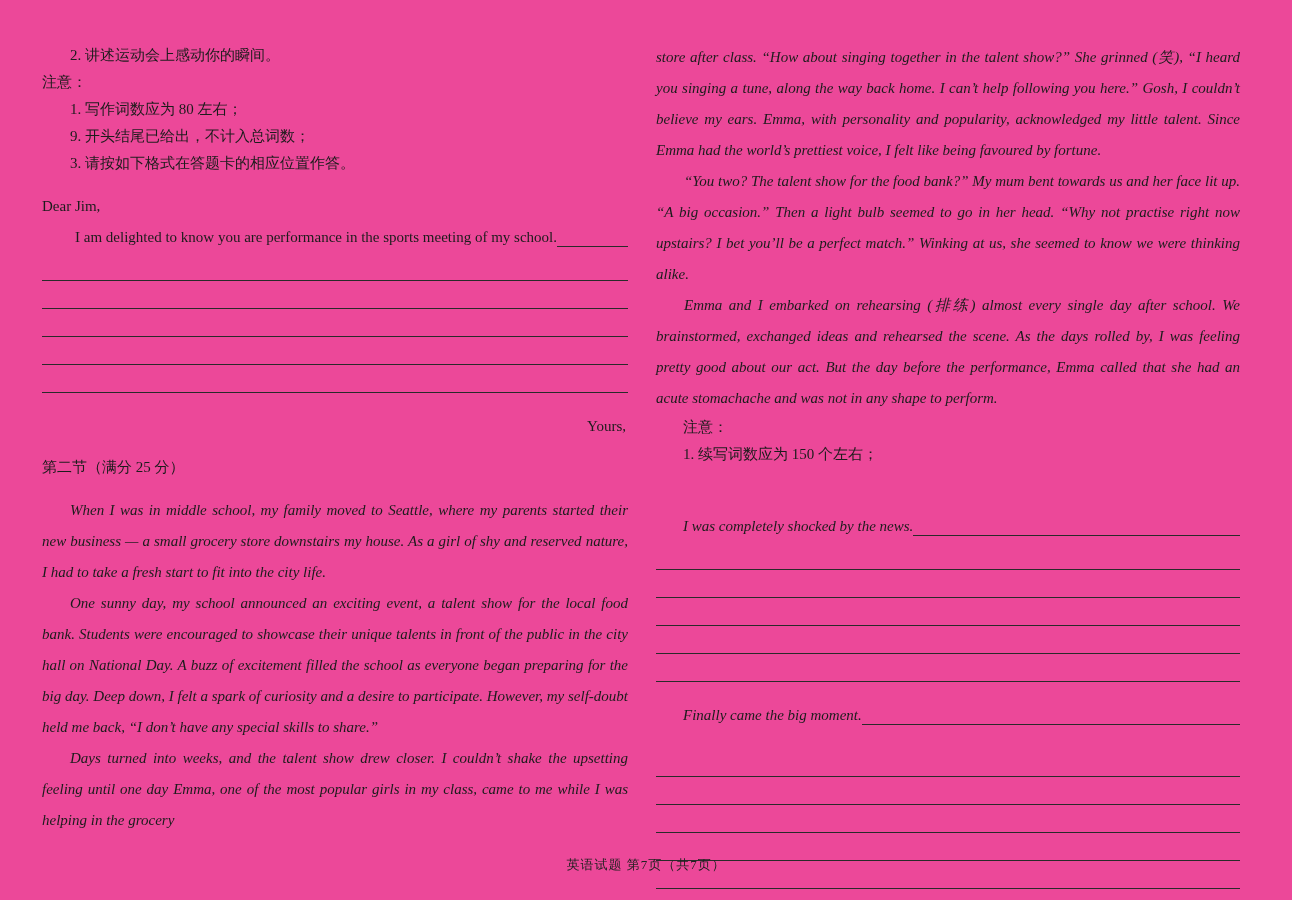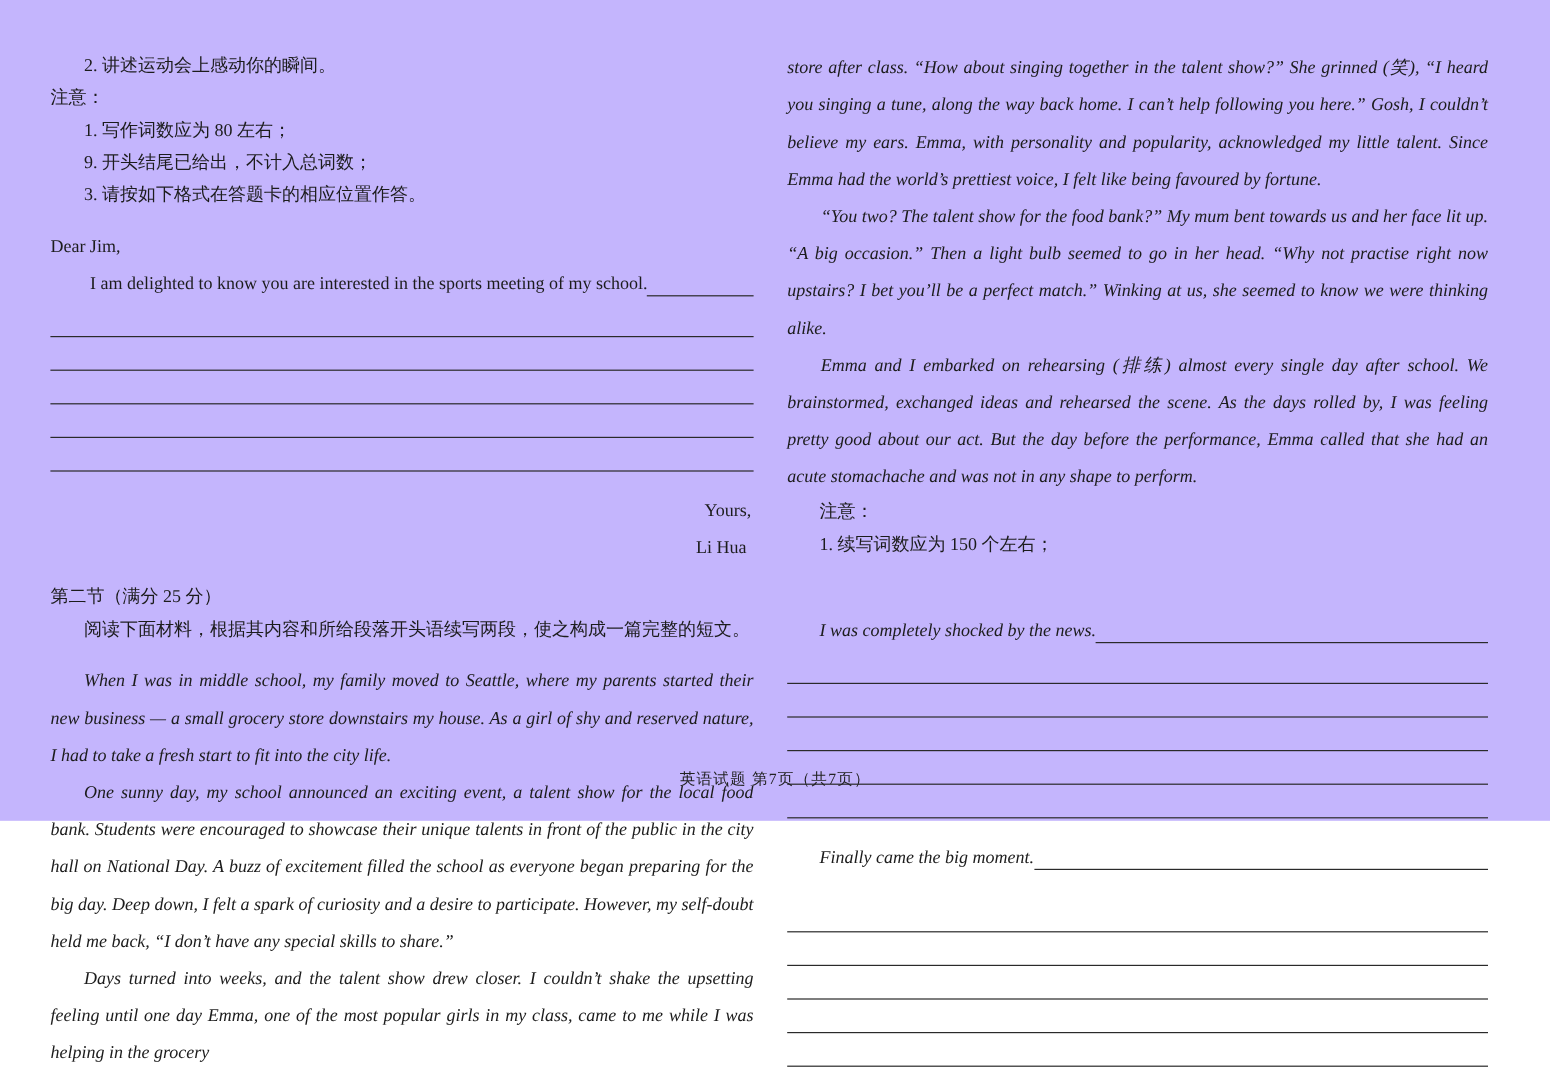--- a/index.html
+++ b/index.html
@@ -3,21 +3,21 @@
 <meta charset="utf-8">
 <style>
   * { margin: 0; padding: 0; box-sizing: border-box; }
   html, body { width: 1292px; height: 900px; }
   body {
     background: #ffffff;
     color: #1c1c1c;
     font-family: "Liberation Serif", "DejaVu Serif", serif;
     overflow: hidden;
   }
-  .page { position: relative; width: 1292px; height: 684px; background: #c4b5fd; }
+  .page { position: relative; width: 1292px; height: 900px; background: #ec4899; }
   .columns {
     display: flex;
     padding: 42px 52px 0 42px;
     gap: 28px;
   }
   .col { flex: none; }
   .col.left  { width: 586px; }
   .col.right { width: 584px; }
 
   
@@ -77,37 +77,35 @@
     <div class="col left">
       <div class="cn ind1">2. 讲述运动会上感动你的瞬间。</div>
       <div class="cn">注意：</div>
       <div class="cn ind1">1. 写作词数应为 80 左右；</div>
       <div class="cn ind1">9. 开头结尾已给出，不计入总词数；</div>
       <div class="cn ind1">3. 请按如下格式在答题卡的相应位置作答。</div>
 
       <div class="en gap-md">Dear Jim,</div>
 
       <div class="en rule-line opening">
-        <span class="lead">I am delighted to know you are interested in the sports meeting of my school.</span>
+        <span class="lead">I am delighted to know you are performance in the sports meeting of my school.</span>
         <span class="fill"></span>
       </div>
 
       <div>
         <div class="write-line"></div>
         <div class="write-line"></div>
         <div class="write-line"></div>
         <div class="write-line"></div>
         <div class="write-line"></div>
       </div>
 
       <div class="en align-right yours">Yours,</div>
-      <div class="en align-right signoff">Li Hua</div>
 
       <div class="cn section-title">第二节（满分 25 分）</div>
-      <div class="cn ind1">阅读下面材料，根据其内容和所给段落开头语续写两段，使之构成一篇完整的短文。</div>
 
       <p class="en para indent gap-md">When I was in middle school, my family moved to Seattle, where my parents started their new business — a small grocery store downstairs my house. As a girl of shy and reserved nature, I had to take a fresh start to fit into the city life.</p>
       <p class="en para indent">One sunny day, my school announced an exciting event, a talent show for the local food bank. Students were encouraged to showcase their unique talents in front of the public in the city hall on National Day. A buzz of excitement filled the school as everyone began preparing for the big day. Deep down, I felt a spark of curiosity and a desire to participate. However, my self-doubt held me back, “I don’t have any special skills to share.”</p>
       <p class="en para indent">Days turned into weeks, and the talent show drew closer. I couldn’t shake the upsetting feeling until one day Emma, one of the most popular girls in my class, came to me while I was helping in the grocery</p>
     </div>
 
     <div class="col right">
       <p class="en para">store after class. “How about singing together in the talent show?” She grinned (笑), “I heard you singing a tune, along the way back home. I can’t help following you here.” Gosh, I couldn’t believe my ears. Emma, with personality and popularity, acknowledged my little talent. Since Emma had the world’s prettiest voice, I felt like being favoured by fortune.</p>
       <p class="en para indent">“You two? The talent show for the food bank?” My mum bent towards us and her face lit up. “A big occasion.” Then a light bulb seemed to go in her head. “Why not practise right now upstairs? I bet you’ll be a perfect match.” Winking at us, she seemed to know we were thinking alike.</p>
       <p class="en para indent">Emma and I embarked on rehearsing (排练) almost every single day after school. We brainstormed, exchanged ideas and rehearsed the scene. As the days rolled by, I was feeling pretty good about our act. But the day before the performance, Emma called that she had an acute stomachache and was not in any shape to perform.</p>

